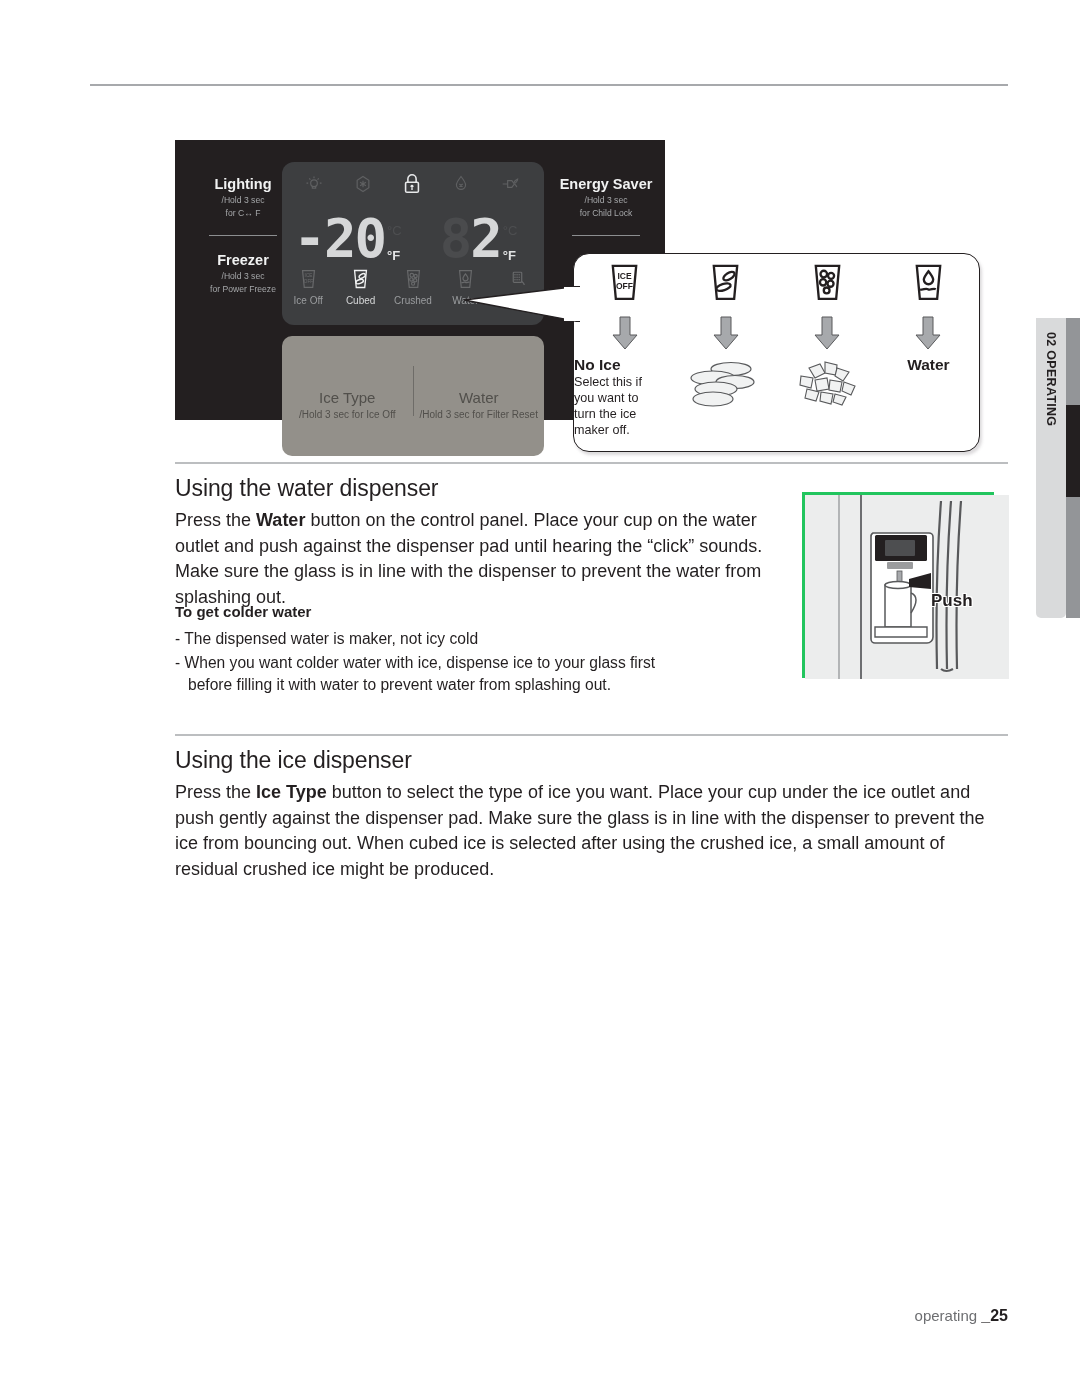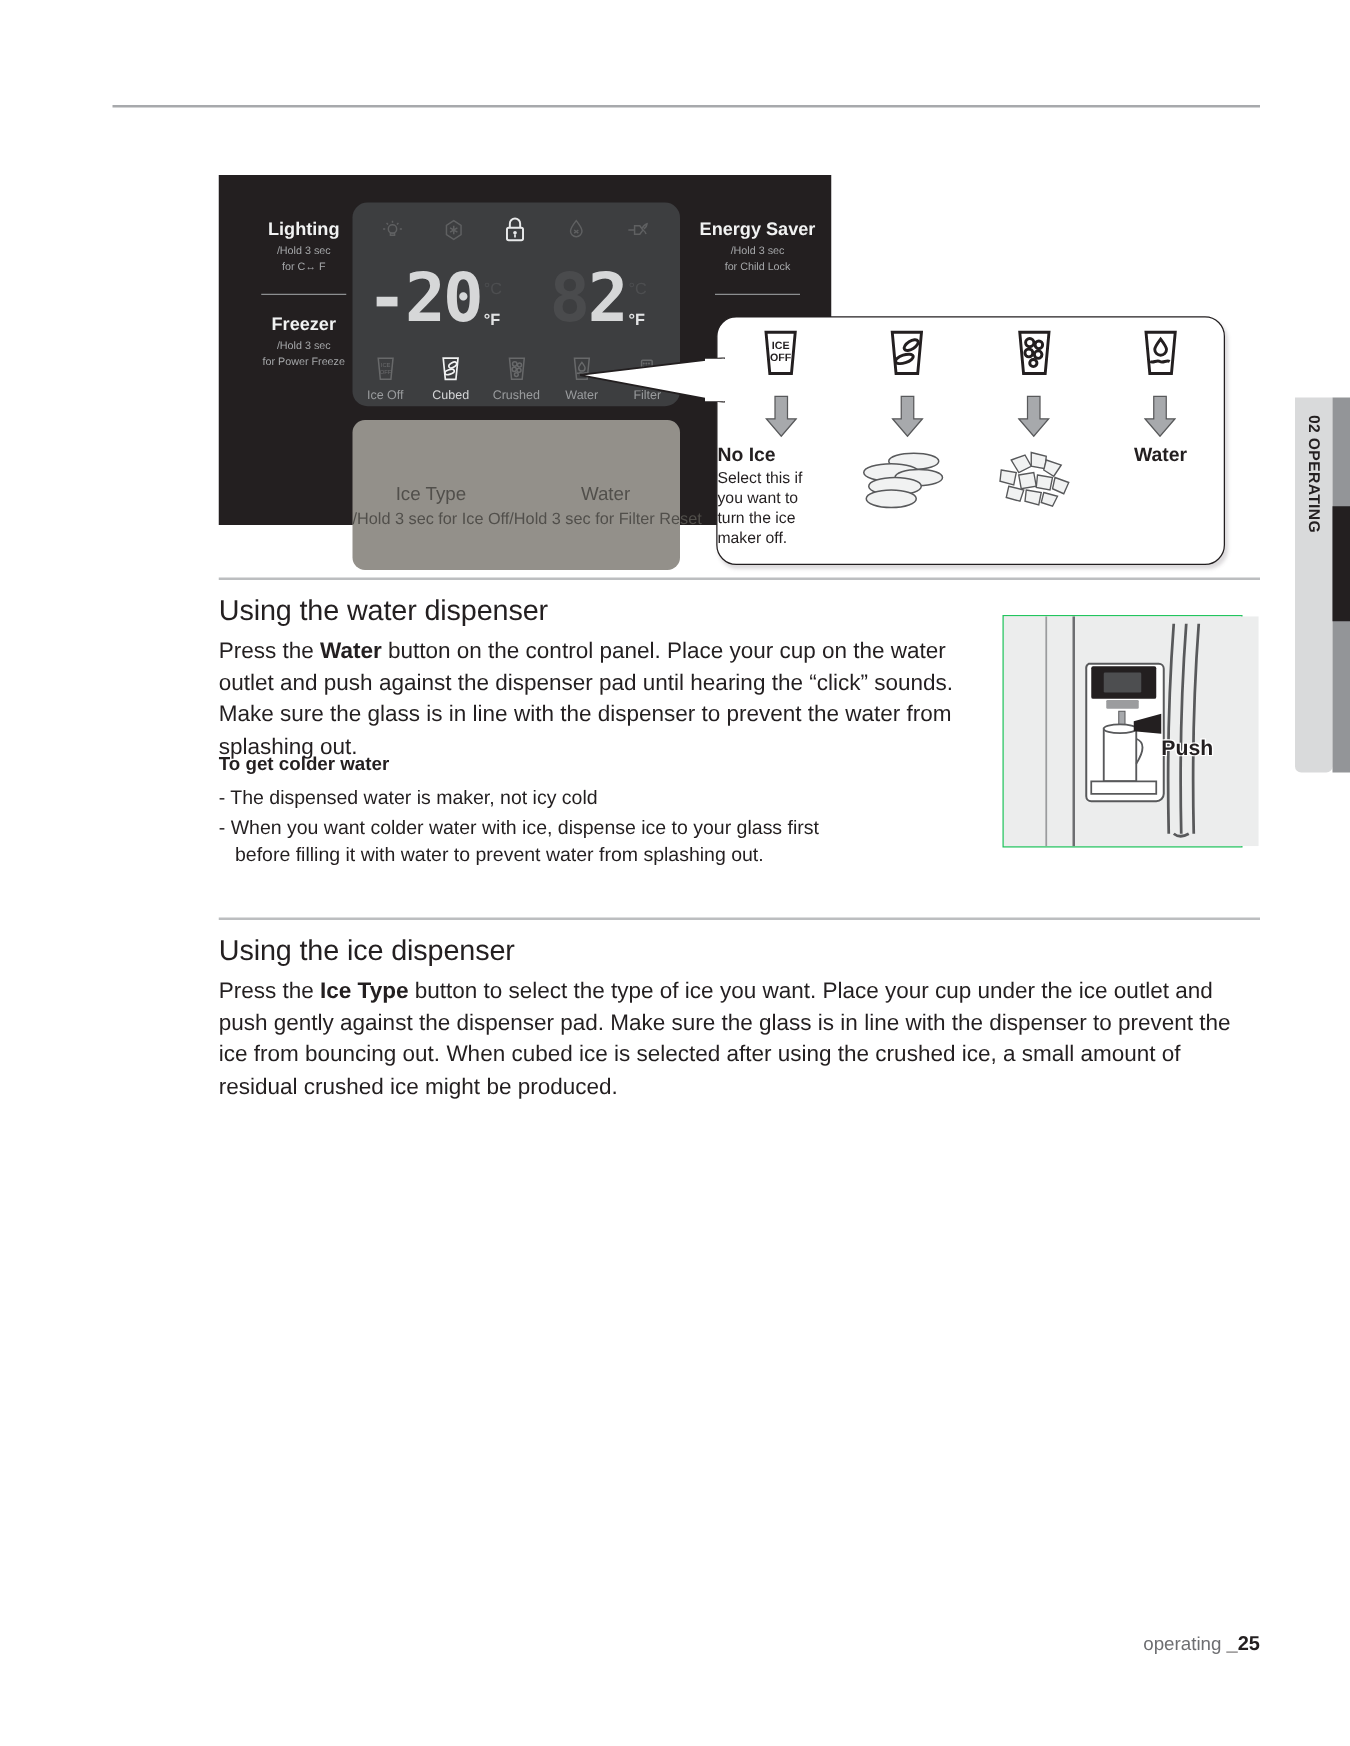--- a/index.html
+++ b/index.html
@@ -216,21 +216,21 @@
     top: 104px;
     width: 262px;
     height: 56px;
     display: flex;
   }
   .lcd-btn {
     flex: 1;
     display: flex;
     flex-direction: column;
     align-items: center;
-    justify-content: flex-end;
+    justify-content: flex-start;
   }
   .lcd-btn-icon {
     height: 26px;
     display: flex;
     align-items: center;
     justify-content: center;
     opacity: 0.28;
   }
   .lcd-btn.active .lcd-btn-icon { opacity: 1; }
   .lcd-btn-label {
@@ -260,21 +260,21 @@
     justify-content: center;
     padding-top: 18px;
     box-sizing: border-box;
   }
   .pad-main {
     font-size: 15px;
     color: #514f4b;
     line-height: 1.1;
   }
   .pad-sub {
-    font-size: 13px;
+    font-size: 10px;
     color: #514f4b;
     margin-top: 3px;
     white-space: nowrap;
   }
   #pad-divider {
     width: 1px;
     background: #6e6c68;
     margin: 30px 0 40px 0;
   }
 
@@ -382,21 +382,21 @@
   }
 
   
   #dispenser-figure {
     position: absolute;
     left: 802px;
     top: 492px;
     width: 192px;
     height: 186px;
     background: #eceded;
-    border: 1px solid #22c55e;
+    border: 3px solid #22c55e;
     box-sizing: border-box;
   }
   #push-label {
     position: absolute;
     left: 126px;
     top: 96px;
     font-size: 17px;
     font-weight: bold;
     color: #231f20;
     text-shadow: 1px 1px 0 #fff, -1px -1px 0 #fff, 1px -1px 0 #fff, -1px 1px 0 #fff;

